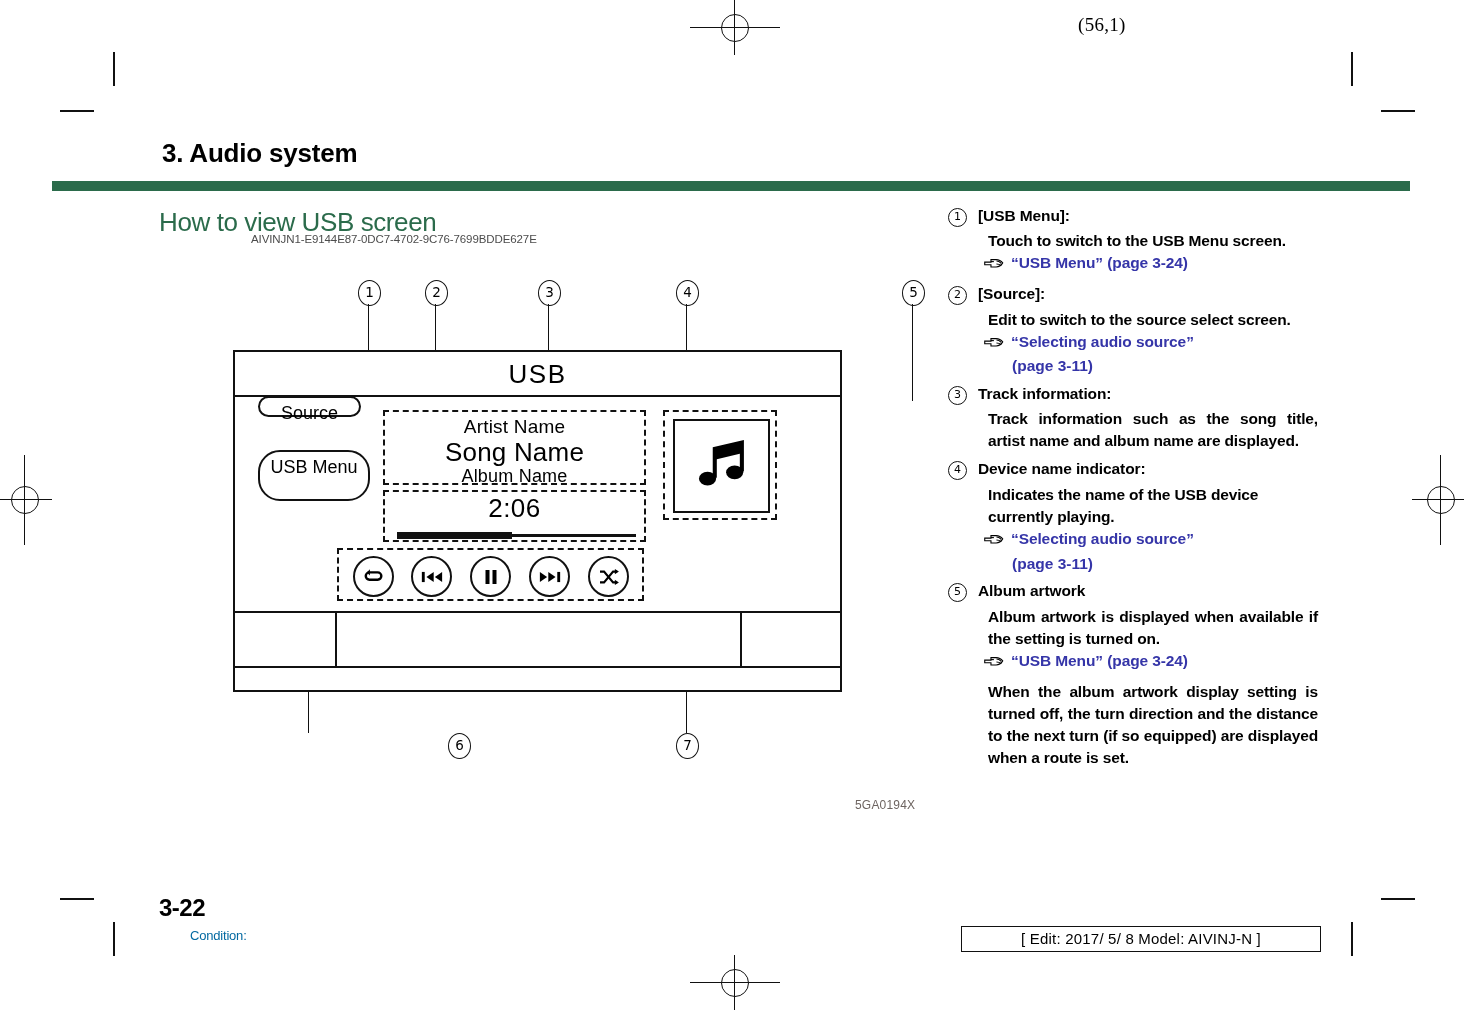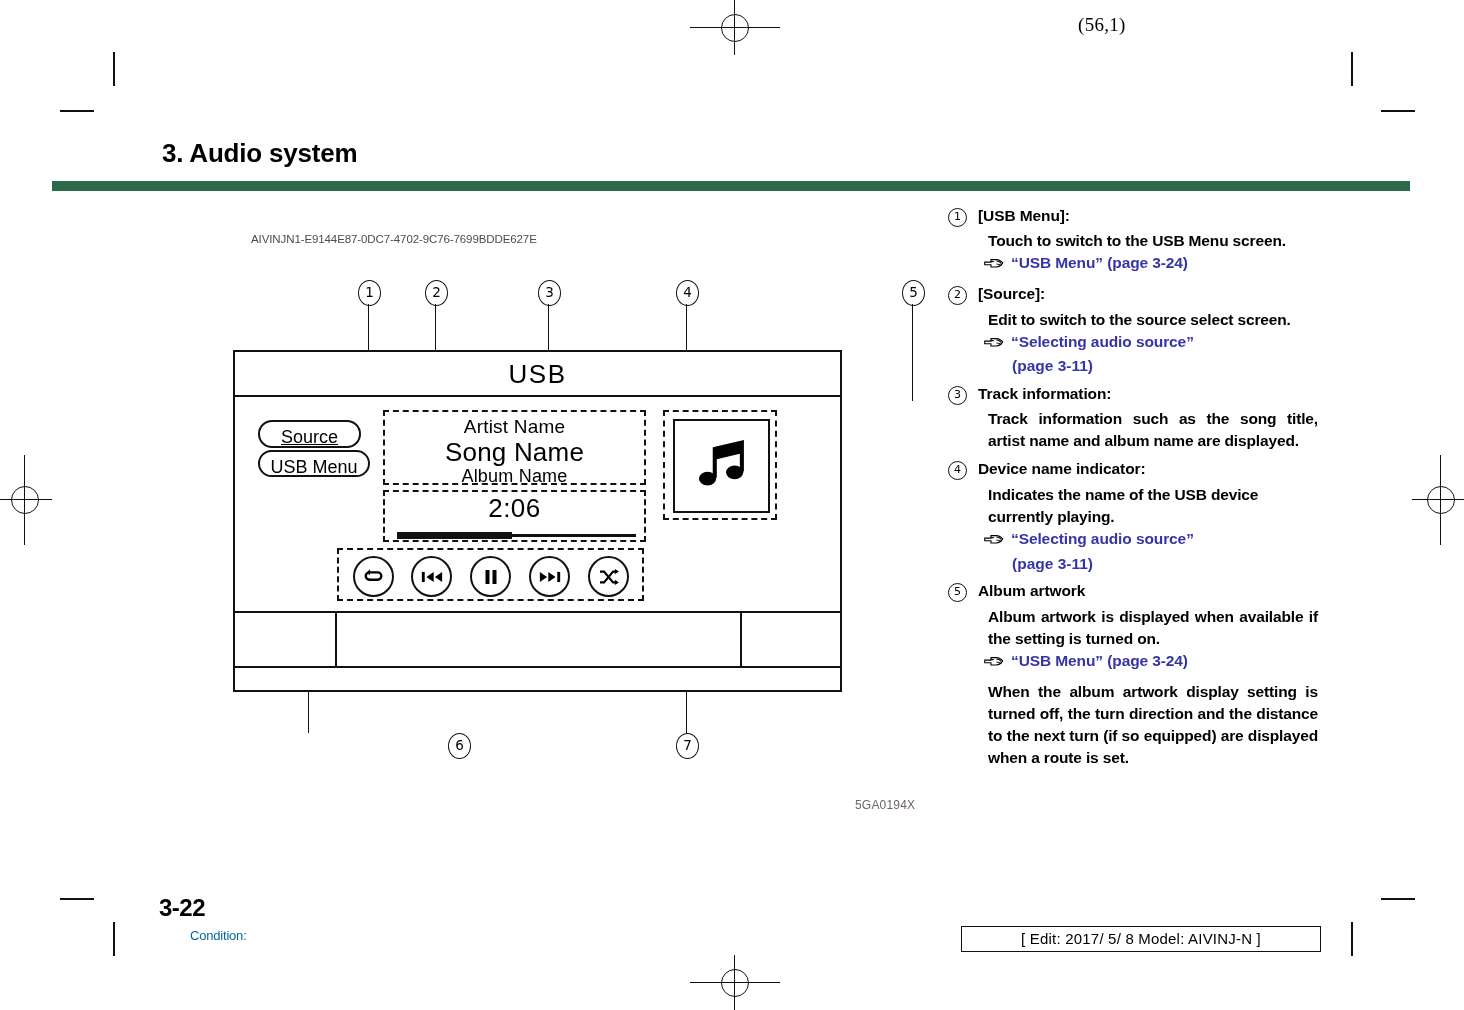--- a/index.html
+++ b/index.html
@@ -320,20 +320,21 @@
   <div class="crop-tick" style="left:113px;top:922px;width:1.6px;height:34px;"></div>
   <div class="crop-tick" style="left:60px;top:898px;width:34px;height:1.6px;"></div>
   <div class="crop-tick" style="left:1351px;top:922px;width:1.6px;height:34px;"></div>
   <div class="crop-tick" style="left:1381px;top:898px;width:34px;height:1.6px;"></div>
 
   <div class="page-code" style="left:1078px;top:14px;">(56,1)</div>
 
   <div class="chapter-title">3. Audio system</div>
   <div class="title-rule"></div>
 
+  <div class="section-heading">How to view USB screen</div>
   <div class="section-id">AIVINJN1-E9144E87-0DC7-4702-9C76-7699BDDE627E</div>
 
   <div class="figure">
 
     <div class="callout" style="left:208px;top:22px;">1</div>
     <div class="callout" style="left:275px;top:22px;">2</div>
     <div class="callout" style="left:388px;top:22px;">3</div>
     <div class="callout" style="left:526px;top:22px;">4</div>
     <div class="callout" style="left:752px;top:22px;">5</div>
 
@@ -358,22 +359,22 @@
     <div class="lead" style="left:158px;top:263px;height:212px;"></div>
 
     <div class="lead" style="left:536px;top:336px;height:139px;"></div>
 
     <div class="screen">
 
       <div class="screen-titlebar">
         <span class="screen-title-text">USB</span>
       </div>
 
-      <div class="pill" style="left:23px;top:68px;width:103px;height:28px;line-height:31px;text-decoration:underline;">Source</div>
-      <div class="pill" style="left:23px;top:98px;width:112px;height:27px;line-height:31px;">USB Menu</div>
+      <div class="pill" style="left:23px;top:44px;width:103px;height:21px;line-height:31px;">Source</div>
+      <div class="pill" style="left:23px;top:98px;width:112px;height:51px;line-height:31px;">USB Menu</div>
 
       <div class="dashbox track-info" style="left:148px;top:58px;width:263px;height:75px;">
         <div class="ti-artist" style="margin-top:4px;">Artist Name</div>
         <div class="ti-song" style="margin-top:-1px;">Song Name</div>
         <div class="ti-album" style="margin-top:-2px;">Album Name</div>
       </div>
 
       <div class="dashbox" style="left:148px;top:138px;width:263px;height:52px;">
         <div class="time-text" style="margin-top:1px;">2:06</div>
         <div class="prog-track" style="left:12px;top:42px;width:239px;"></div>

